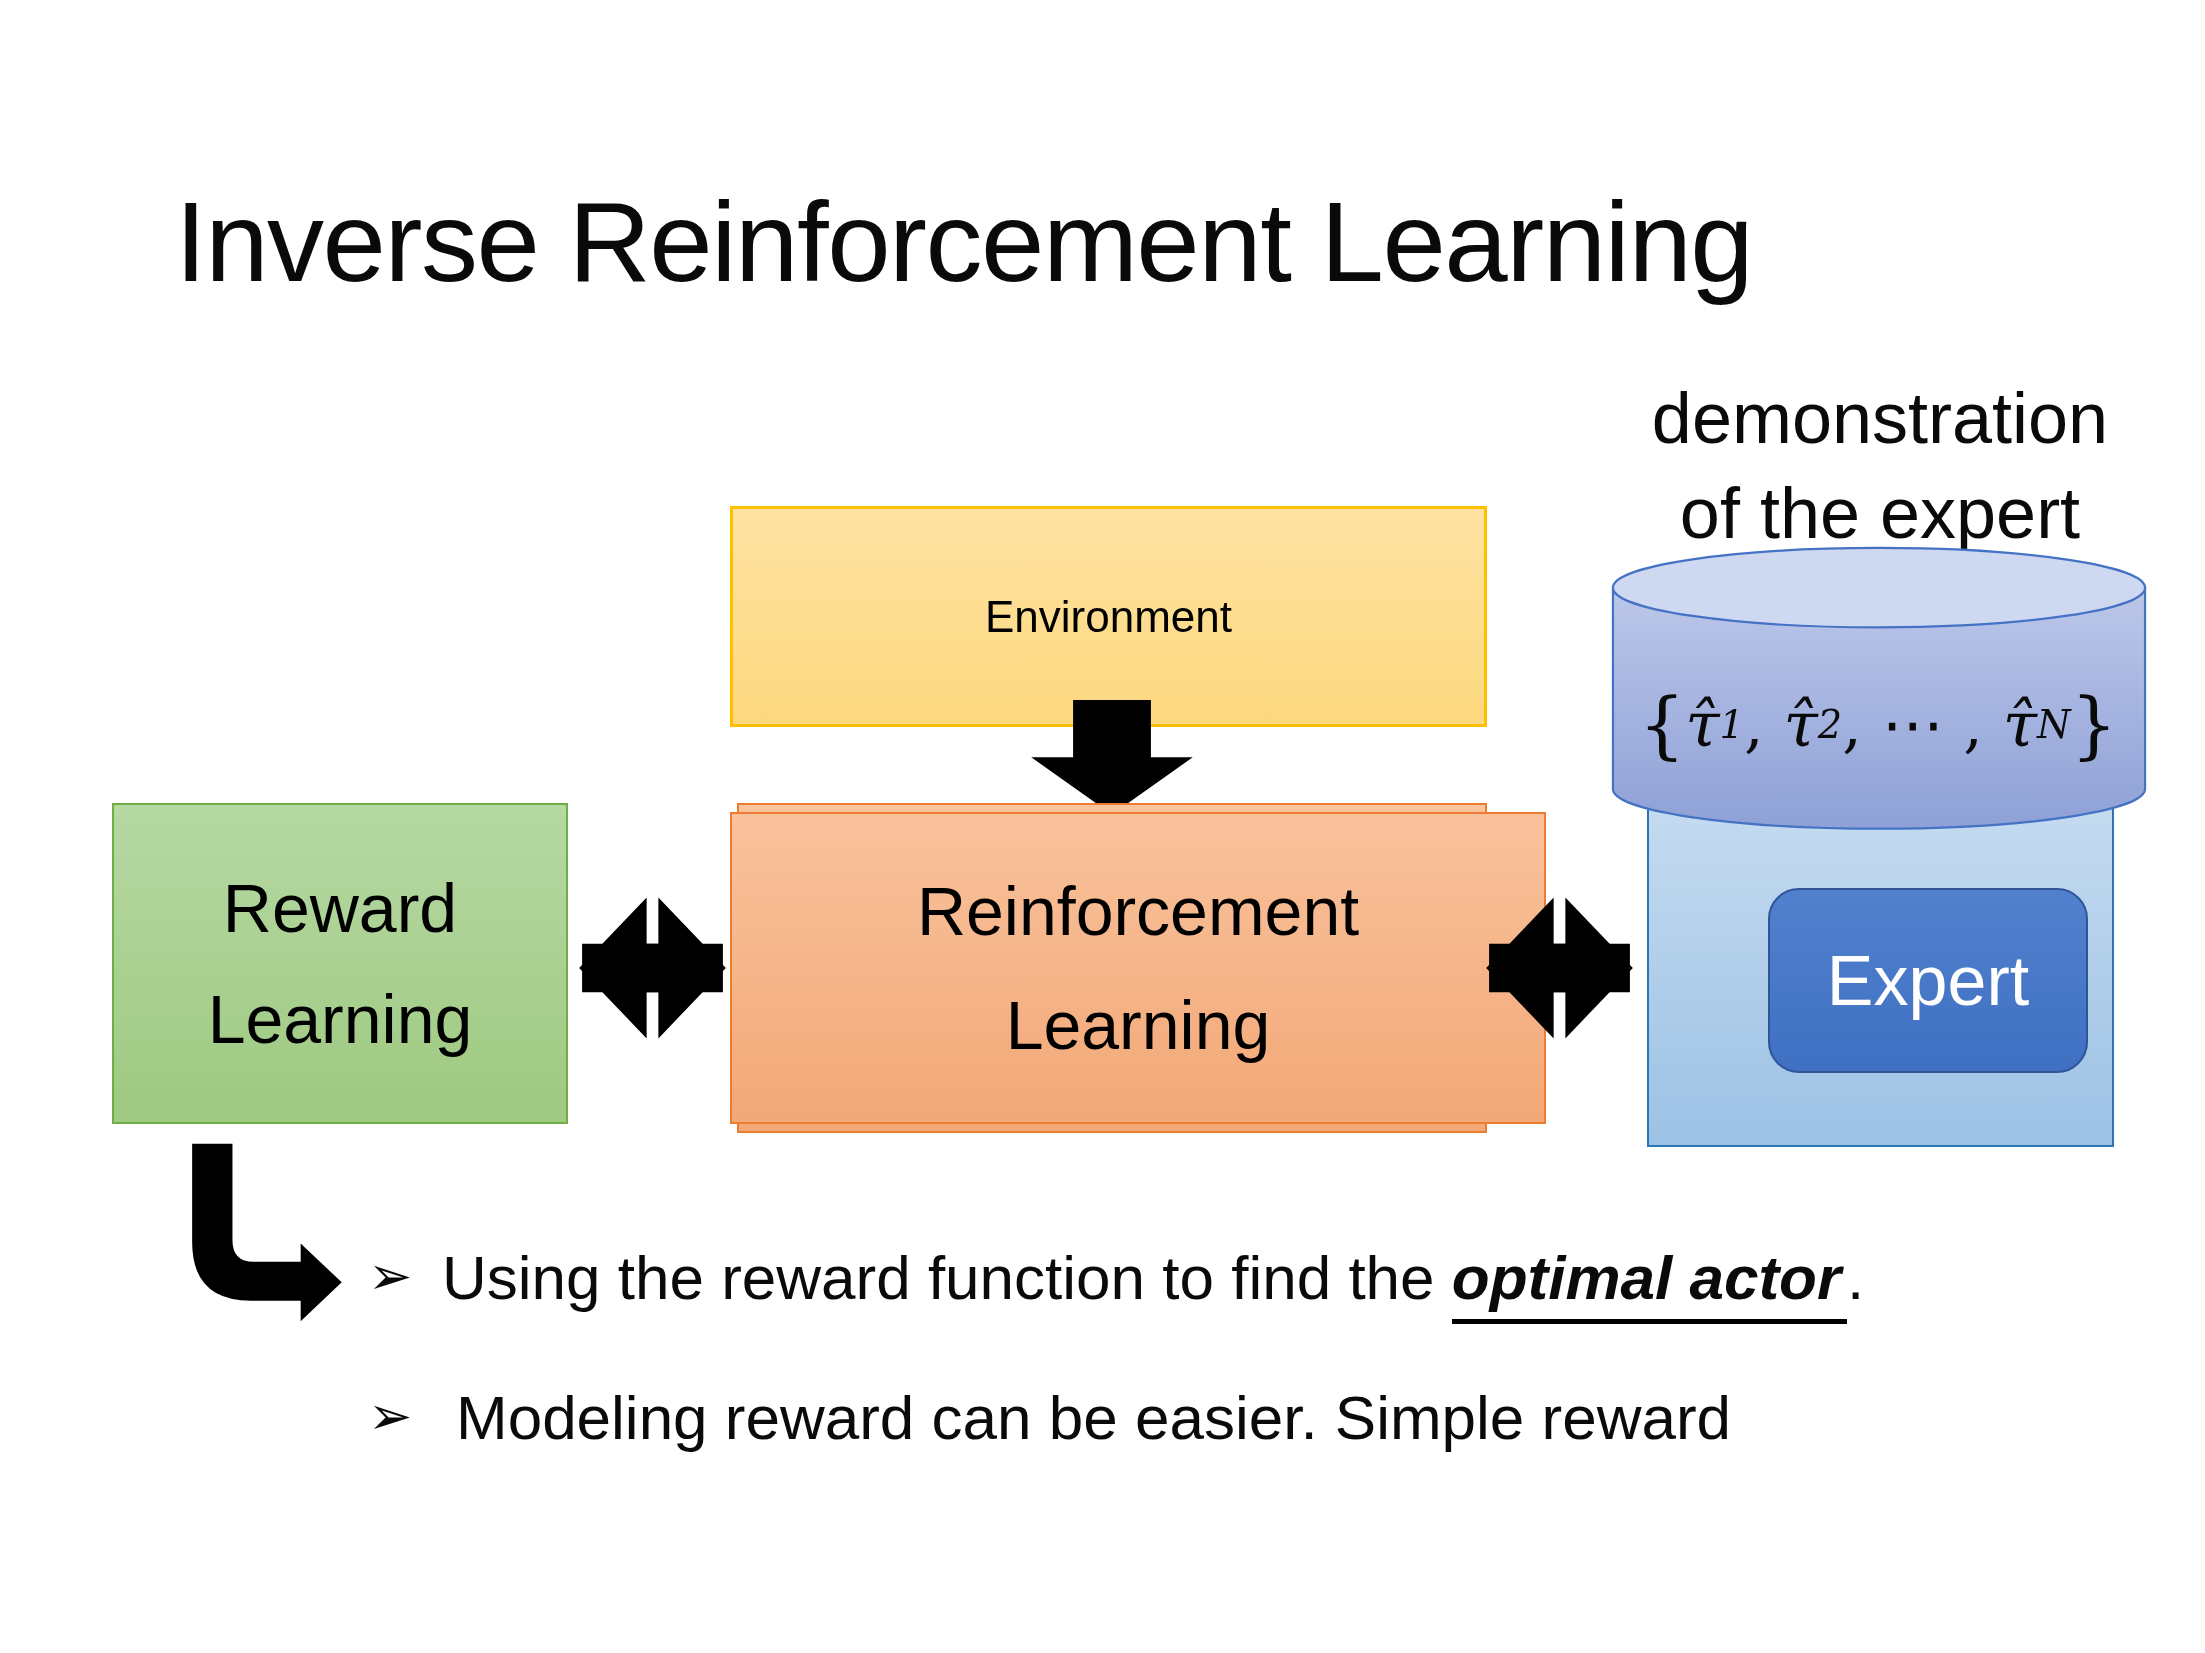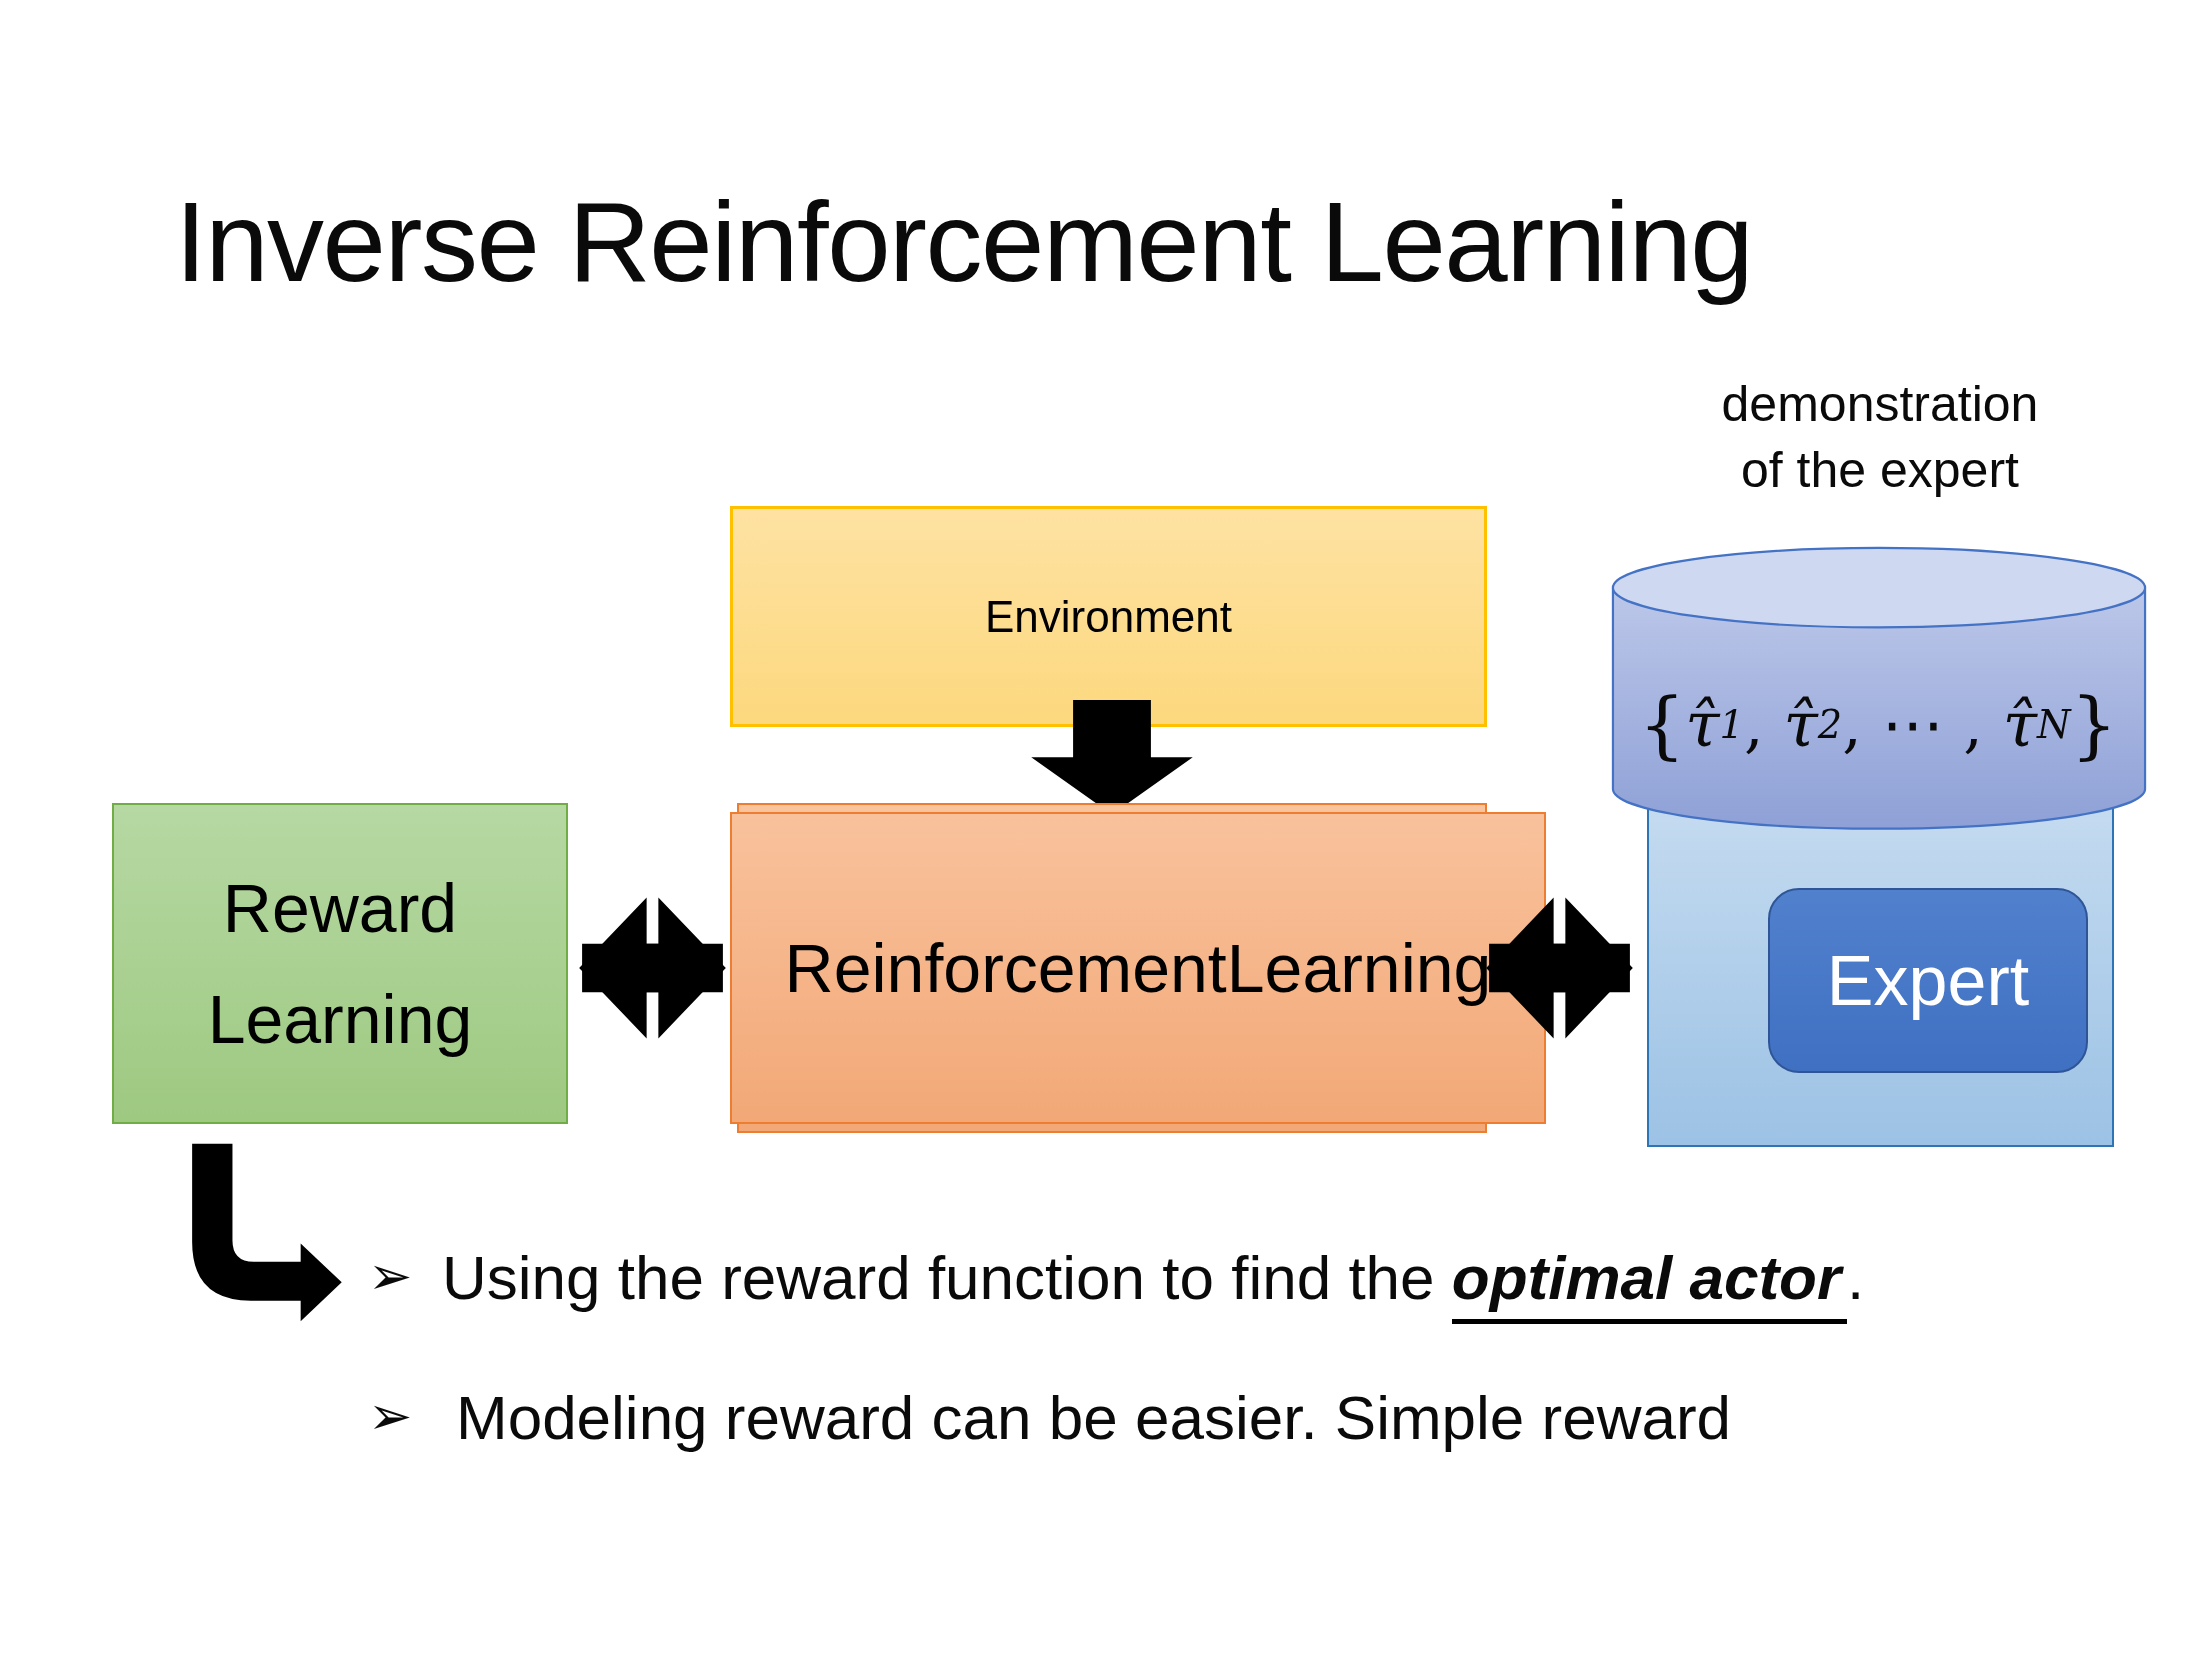--- a/index.html
+++ b/index.html
@@ -11,21 +11,21 @@
 
   
   #title{
     left:175px;top:171px;width:1852px;
     font-size:114px;line-height:1.25;letter-spacing:-1.5px;color:#0a0a0a;
   }
 
   
   #demo-caption{
     left:1606px;top:371px;width:548px;text-align:center;
-    font-size:50px;line-height:1.32;color:#0a0a0a;
+    font-size:72px;line-height:1.32;color:#0a0a0a;
   }
   #demo-caption span{display:block;}
 
   
   #env-box{
     left:730px;top:506px;width:757px;height:221px;
     background:linear-gradient(180deg,#FEE2A2 0%,#FCD87E 100%);
     border:3.7px solid #FFC000;box-sizing:border-box;
     display:flex;align-items:center;justify-content:center;
     font-size:44px;
@@ -34,21 +34,21 @@
   
   #rl-dup{
     left:737px;top:803px;width:750px;height:330px;
     background:linear-gradient(180deg,#F9C49E 0%,#F2A877 100%);
     border:2.2px solid #ED7D31;box-sizing:border-box;
   }
   #rl-box{
     left:730px;top:812px;width:816px;height:312px;
     background:linear-gradient(180deg,#F9C29C 0%,#F2A877 100%);
     border:2.2px solid #ED7D31;box-sizing:border-box;
-    display:flex;flex-direction:row;align-items:center;justify-content:center;
+    display:flex;flex-direction:column;align-items:center;justify-content:center;
     font-size:68px;line-height:1.68;text-align:center;
   }
 
   
   #reward-box{
     left:112px;top:803px;width:456px;height:321px;
     background:linear-gradient(180deg,#B6D8A3 0%,#9EC981 100%);
     border:2.2px solid #70AD47;box-sizing:border-box;
     display:flex;flex-direction:column;align-items:center;justify-content:center;
     font-size:68px;line-height:1.63;text-align:center;

